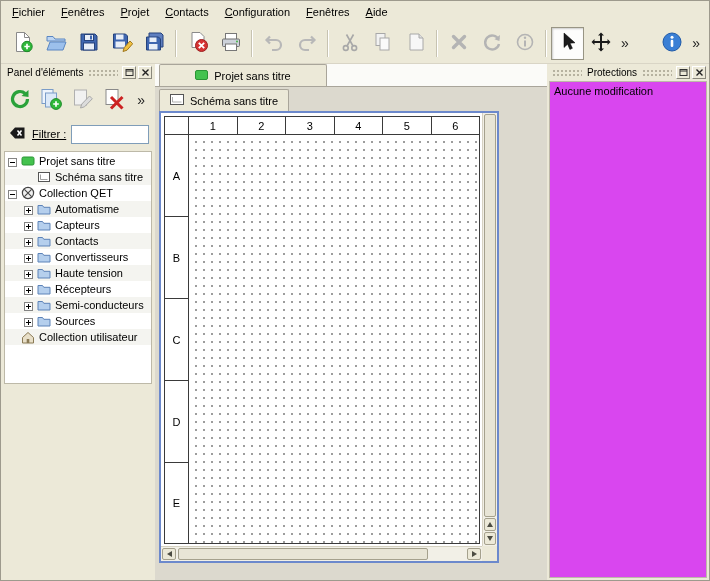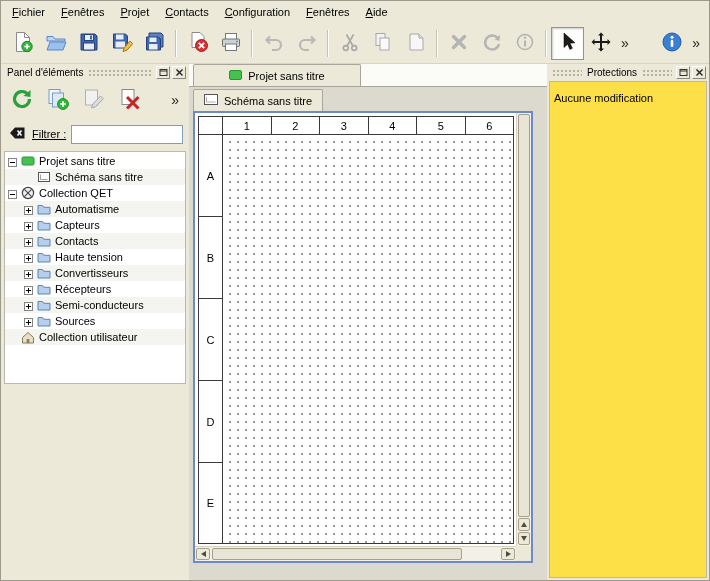--- a/index.html
+++ b/index.html
@@ -17,21 +17,21 @@
   .tb{width:33px;height:33px;display:flex;align-items:center;justify-content:center;background:transparent;border:1px solid transparent;padding:0;cursor:default;}
   .tb.checked{background:#fdfdfc;border:1px solid #989584;box-shadow:inset 1px 1px 2px rgba(0,0,0,.2);}
   .tb-sep{width:2px;height:27px;margin:0 4px;border-left:1px solid #c7c3b1;border-right:1px solid #fff;}
   .chev{font-size:14px;color:#222;padding:0 4px;line-height:33px;}
   .tb-right{margin-left:auto;display:flex;align-items:center;}
 
   
   .workspace{position:absolute;left:0;top:63px;right:0;bottom:0;display:flex;}
 
   
-  .left-dock{width:188px;display:flex;flex-direction:column;flex:none;}
+  .left-dock{width:154px;display:flex;flex-direction:column;flex:none;}
   .right-dock{width:162px;display:flex;flex-direction:column;flex:none;}
   .dock-title{height:16px;display:flex;align-items:center;padding:0 3px;flex:none;}
   .dock-title .t{font-size:10px;padding:0 3px;white-space:nowrap;}
   .grip{flex:1;height:7px;margin:0 2px;background-image:radial-gradient(#b6b2a0 1px,transparent 1.2px);background-size:4px 4px;}
   .dock-btn{width:14px;height:13px;margin-left:2px;display:flex;align-items:center;justify-content:center;background:#ece9d8;border:1px solid;border-color:#fff #8a887c #8a887c #fff;padding:0;}
 
   .ldock-toolbar{height:40px;display:flex;align-items:center;gap:6px;padding:0 6px;flex:none;}
   .ldock-btn{width:30px;height:30px;display:flex;align-items:center;justify-content:center;background:transparent;border:none;padding:0;}
   .ldock-toolbar .chev{margin-left:auto;}
 
@@ -80,21 +80,21 @@
   .sbtn.v{height:13px;margin:0 1px 1px 1px;}
   .sbtn.h{width:14px;margin:1px;}
   .scroll-corner{position:absolute;right:0;bottom:0;width:15px;height:15px;background:#ece9d8;}
   .tri{width:0;height:0;}
   .tri.up{border-left:3.5px solid transparent;border-right:3.5px solid transparent;border-bottom:5px solid #4c4c42;}
   .tri.down{border-left:3.5px solid transparent;border-right:3.5px solid transparent;border-top:5px solid #4c4c42;}
   .tri.left{border-top:3.5px solid transparent;border-bottom:3.5px solid transparent;border-right:5px solid #4c4c42;}
   .tri.right{border-top:3.5px solid transparent;border-bottom:3.5px solid transparent;border-left:5px solid #4c4c42;}
 
   
-  .undo-list{flex:1;margin:1px 2px 2px 2px;background:#fde047;border:1px solid #bdb9a8;padding:10px 4px;}
+  .undo-list{flex:1;margin:1px 2px 2px 2px;background:#d946ef;border:1px solid #bdb9a8;padding:3px 4px;}
 </style>
 </head>
 <body>
 
 <div class="app">
 
   <div class="menubar">
     <div class="menu-item">Fichier</div>
     <div class="menu-item">Fenêtres</div>
     <div class="menu-item">Projet</div>
@@ -367,33 +367,33 @@
         <div class="tree-row lvl1">
           <span class="exp"><svg width="9" height="9" viewBox="0 0 9 9">
                 <rect x=".5" y=".5" width="8" height="8" fill="#fff" stroke="#848484"></rect>
                 <path d="M2 4.5h5M4.5 2v5" stroke="#000"></path>
               </svg></span>
           <span class="ticon">
               <svg width="14" height="12" viewBox="0 0 14 12">
                 <path d="M1 2.5h4.5l1.3 1.8H13V11H1Z" fill="#b5cfed" stroke="#5d83b8"></path>
               </svg>
             </span>
+          <span>Convertisseurs</span>
+        </div>
+        <div class="tree-row lvl1">
+          <span class="exp"><svg width="9" height="9" viewBox="0 0 9 9">
+                <rect x=".5" y=".5" width="8" height="8" fill="#fff" stroke="#848484"></rect>
+                <path d="M2 4.5h5M4.5 2v5" stroke="#000"></path>
+              </svg></span>
+          <span class="ticon">
+              <svg width="14" height="12" viewBox="0 0 14 12">
+                <path d="M1 2.5h4.5l1.3 1.8H13V11H1Z" fill="#b5cfed" stroke="#5d83b8"></path>
+              </svg>
+            </span>
           <span>Haute tension</span>
-        </div>
-        <div class="tree-row lvl1">
-          <span class="exp"><svg width="9" height="9" viewBox="0 0 9 9">
-                <rect x=".5" y=".5" width="8" height="8" fill="#fff" stroke="#848484"></rect>
-                <path d="M2 4.5h5M4.5 2v5" stroke="#000"></path>
-              </svg></span>
-          <span class="ticon">
-              <svg width="14" height="12" viewBox="0 0 14 12">
-                <path d="M1 2.5h4.5l1.3 1.8H13V11H1Z" fill="#b5cfed" stroke="#5d83b8"></path>
-              </svg>
-            </span>
-          <span>Convertisseurs</span>
         </div>
         <div class="tree-row lvl1">
           <span class="exp"><svg width="9" height="9" viewBox="0 0 9 9">
                 <rect x=".5" y=".5" width="8" height="8" fill="#fff" stroke="#848484"></rect>
                 <path d="M2 4.5h5M4.5 2v5" stroke="#000"></path>
               </svg></span>
           <span class="ticon">
               <svg width="14" height="12" viewBox="0 0 14 12">
                 <path d="M1 2.5h4.5l1.3 1.8H13V11H1Z" fill="#b5cfed" stroke="#5d83b8"></path>
               </svg>

